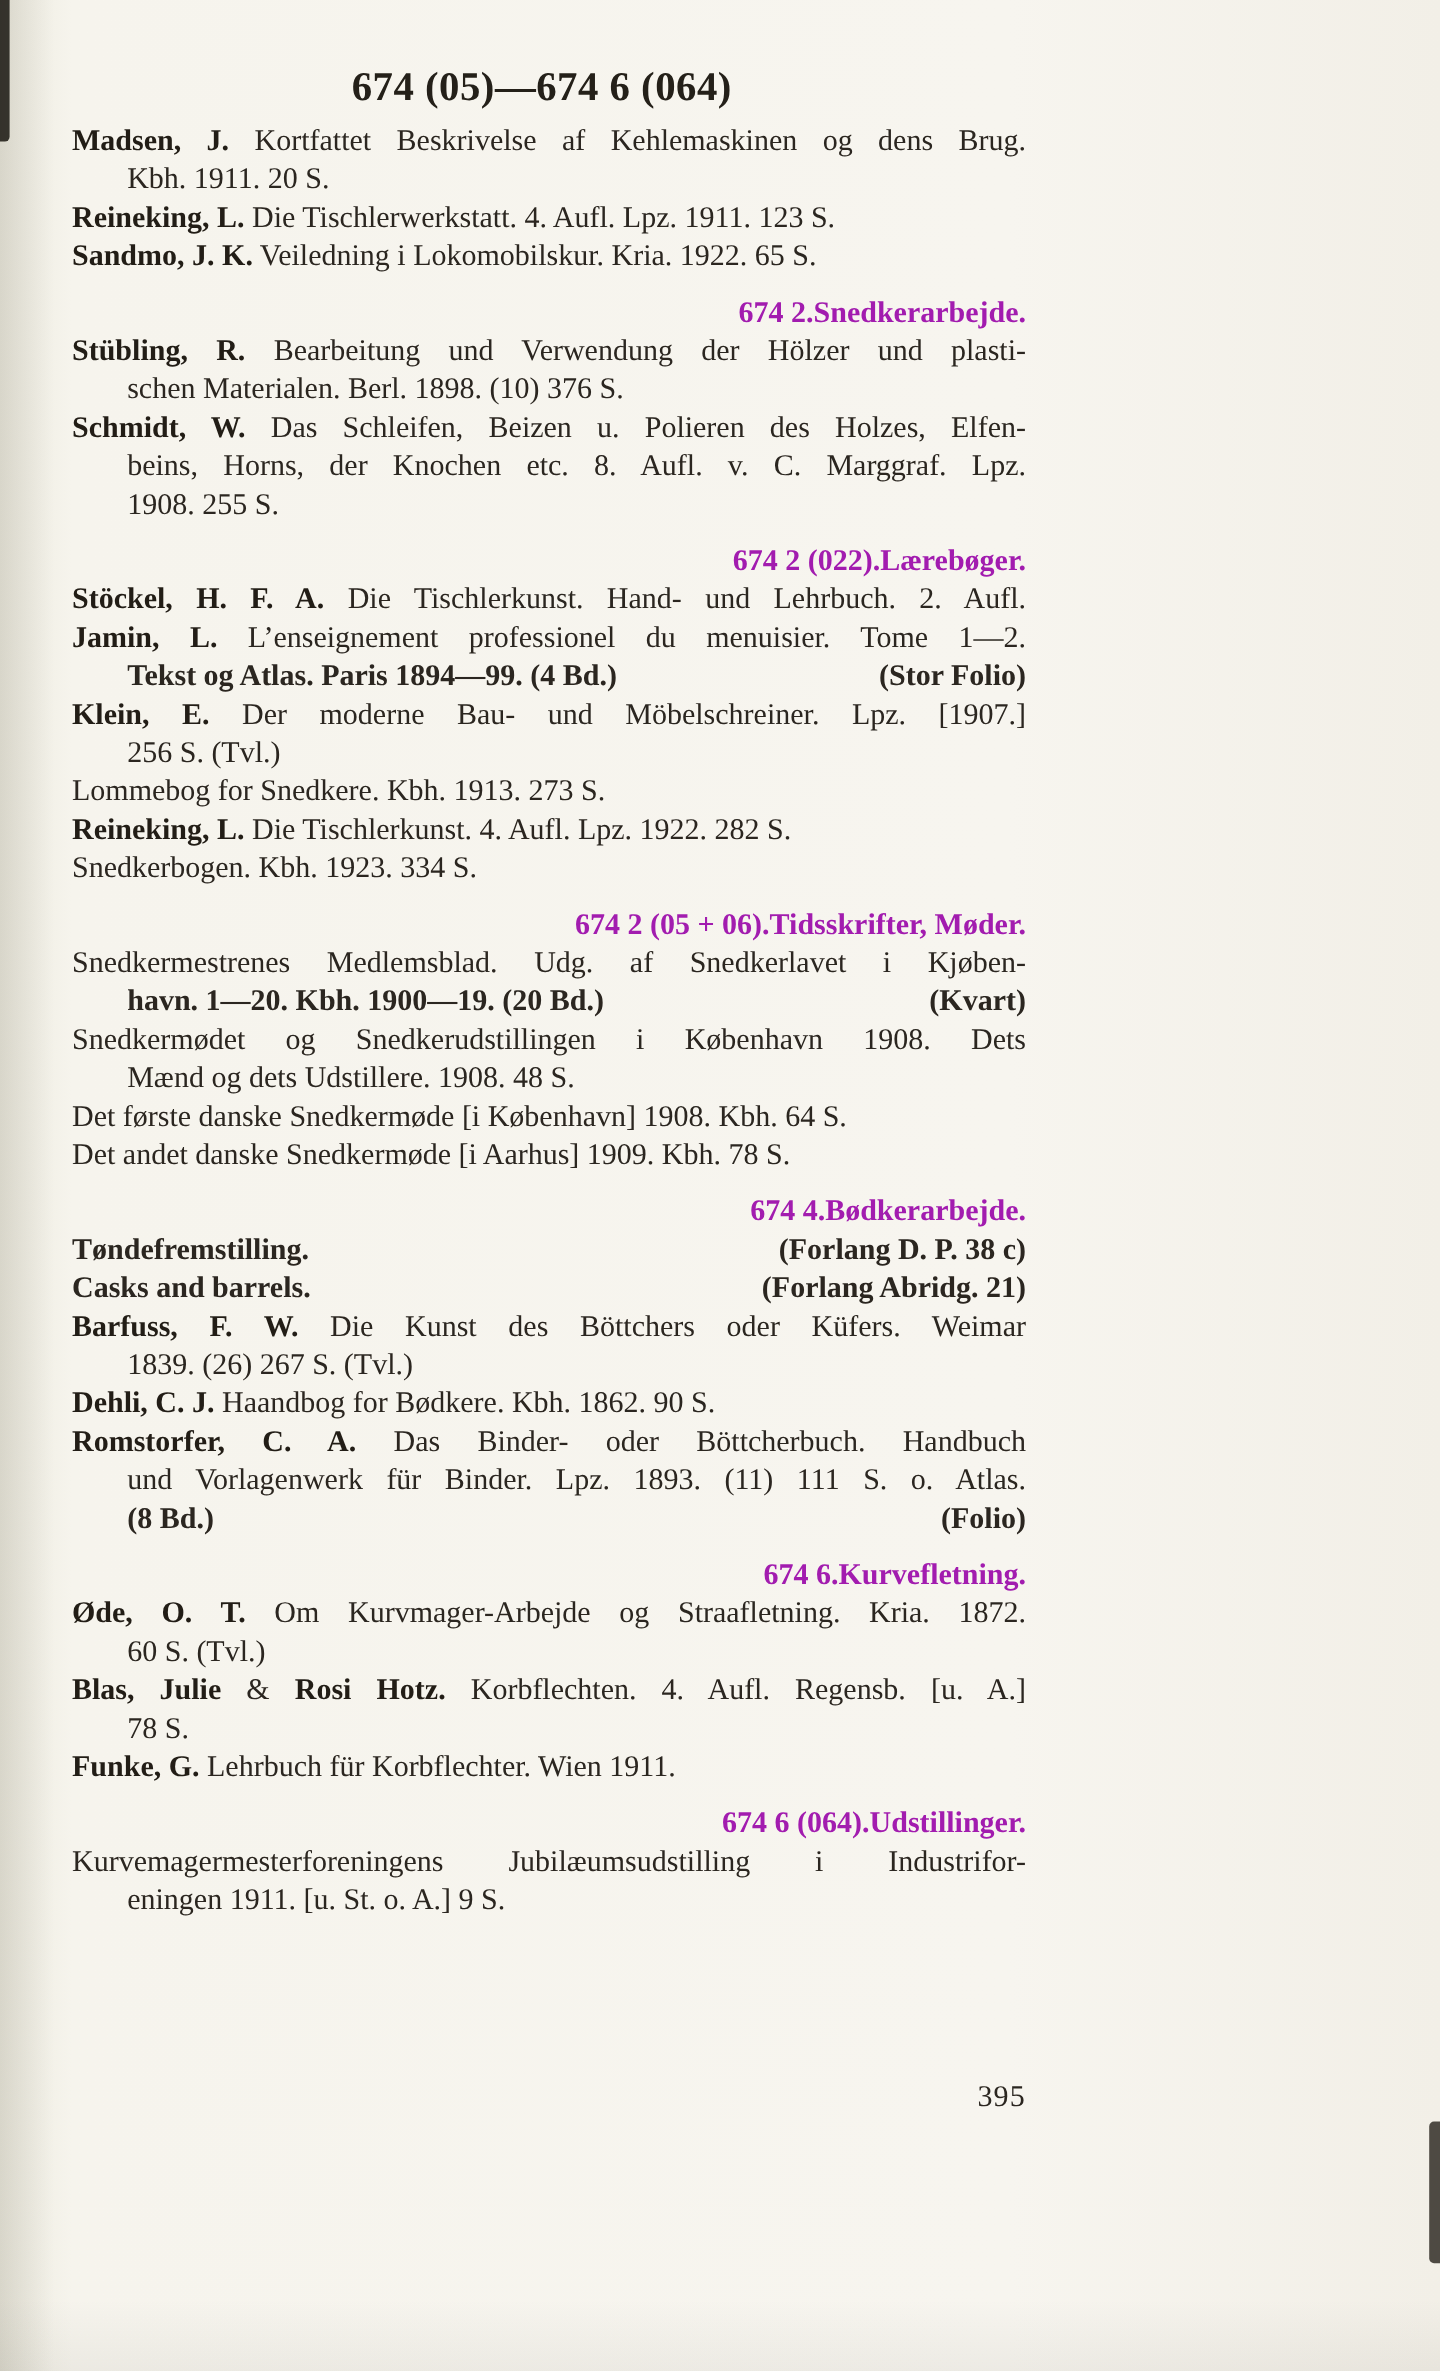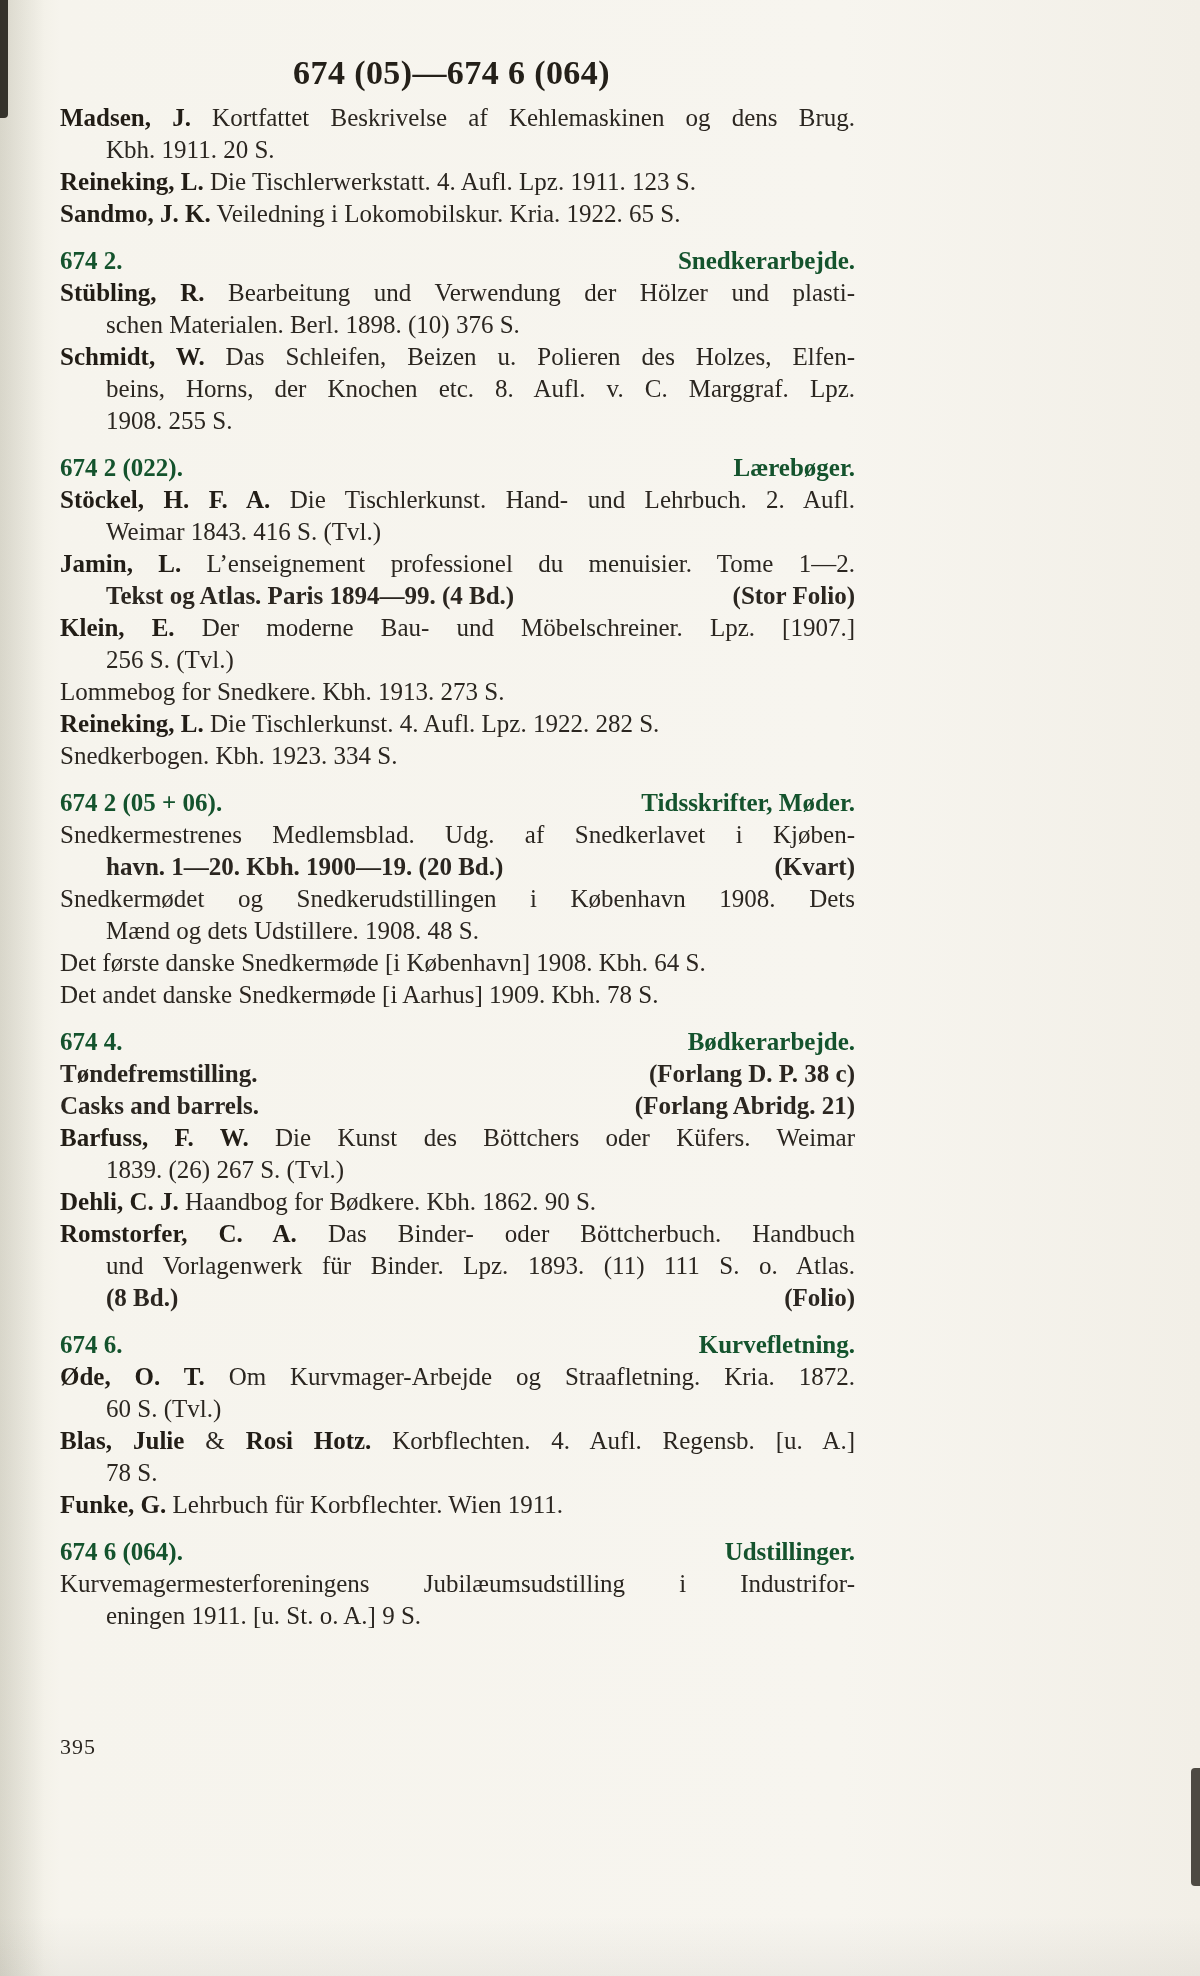--- a/index.html
+++ b/index.html
@@ -34,26 +34,26 @@
     position: absolute; top: 102px; left: 60px; width: 795px;
     font-size: 25px; line-height: 32px;
   }
   .line { min-height: 32px; }
   .j { text-align: justify; text-align-last: justify; text-justify: inter-word; }
   .cont { padding-left: 46px; }
   .tail { display: flex; justify-content: space-between; text-align: left; font-weight: bold; }
   .tail .right { text-align: right; white-space: nowrap; }
   .b { font-weight: 700; color: #221d16; }
   .heading {
-    display: flex; justify-content: space-between;
-    font-weight: 700; margin-top: 15px; color: #14532d;
+    display: flex; justify-content: flex-end;
+    font-weight: 700; margin-top: 15px; color: #a21caf;
   }
   .page-number {
     position: absolute; top: 1734px; left: 60px; width: 795px;
-    text-align: left; font-size: 22px; letter-spacing: 1px;
+    text-align: right; font-size: 25px; letter-spacing: 1px;
   }
 </style>
 </head>
 <body>
 
 <div class="gutter-shade"></div>
 <div class="edge-artifact-tl"></div>
 <div class="edge-artifact-br"></div>
 
 <div class="running-head">674 (05)—674 6 (064)</div>
@@ -89,21 +89,20 @@
     <div class="line cont">1908. 255 S.</div>
   </div>
 
   <div class="heading">
     <span>674 2 (022).</span>
     <span>Lærebøger.</span>
   </div>
 
   <div class="para">
     <div class="line j"><span class="b">Stöckel, H. F. A.</span><span> Die Tischlerkunst. Hand- und Lehrbuch. 2. Aufl.</span></div>
-    <div class="line cont">Weimar 1843. 416 S. (Tvl.)</div>
   </div>
 
   <div class="para">
     <div class="line j"><span class="b">Jamin, L.</span><span> L’enseignement professionel du menuisier. Tome 1—2.</span></div>
     <div class="line cont tail">
         <span>Tekst og Atlas. Paris 1894—99. (4 Bd.)</span>
         <span class="right">(Stor Folio)</span>
       </div>
   </div>
 

